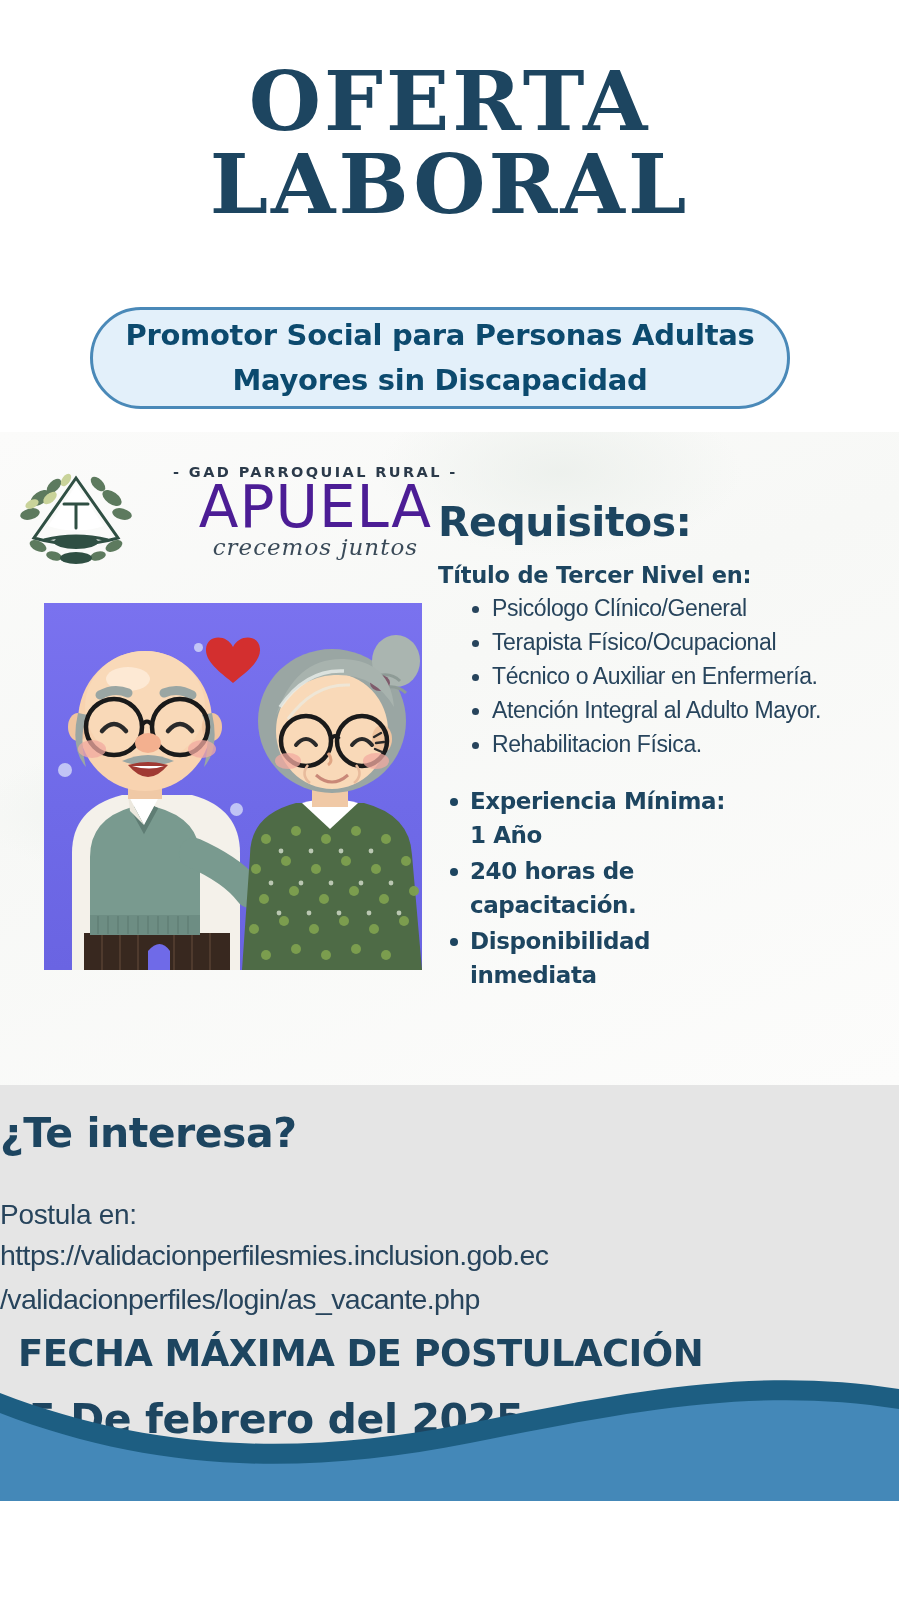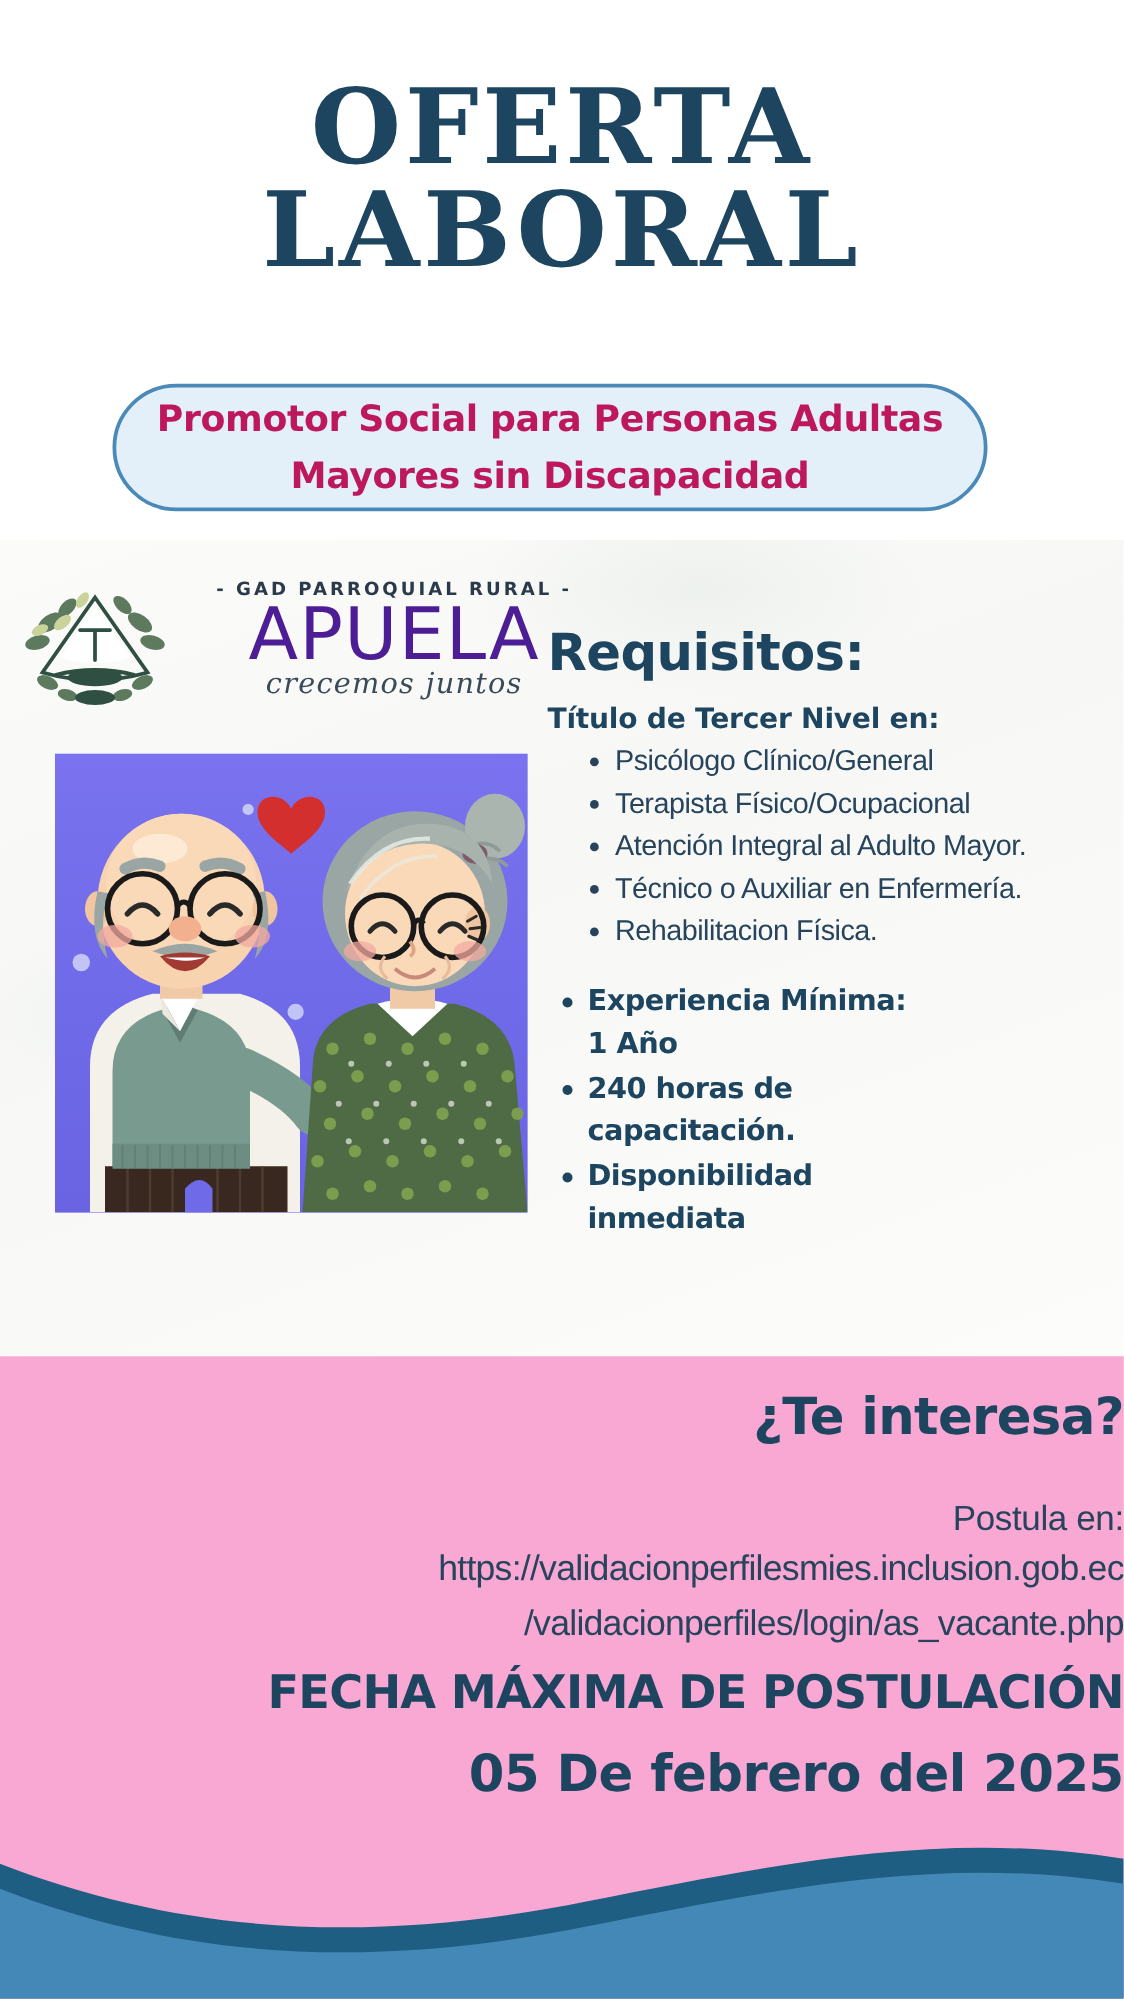--- a/index.html
+++ b/index.html
@@ -48,21 +48,21 @@
     display: flex;
     align-items: center;
     justify-content: center;
     text-align: center;
   }
   .pill-text {
     font-family: "DejaVu Sans", sans-serif;
     font-weight: bold;
     font-size: 29px;
     line-height: 1.55;
-    color: #be185d;
+    color: #0c4a6e;
     letter-spacing: -0.3px;
     padding: 0 14px;
   }
 
   
   .mid-bg {
     position: absolute;
     top: 432px;
     left: 0;
     width: 899px;
@@ -212,23 +212,23 @@
     border-radius: 50%;
     background: #1d4560;
   }
 
   
   .cta {
     position: absolute;
     top: 1085px;
     left: 0;
     width: 899px;
-    height: 514px;
-    background: #f9a8d4;
-    text-align: right;
+    height: 416px;
+    background: #e5e5e5;
+    text-align: left;
     overflow: hidden;
   }
   .cta-head {
     font-family: "DejaVu Sans", sans-serif;
     font-weight: bold;
     font-size: 41px;
     color: #1d4560;
     letter-spacing: -0.5px;
     margin-top: 24px;
   }
@@ -498,22 +498,22 @@
     </svg>
   </div>
 </div>
 
 <div class="req">
   <div class="req-title">Requisitos:</div>
   <div class="req-sub">Título de Tercer Nivel en:</div>
   <ul class="req-list">
     <li>Psicólogo Clínico/General</li>
     <li>Terapista Físico/Ocupacional</li>
+    <li>Técnico o Auxiliar en Enfermería.</li>
     <li>Atención Integral al Adulto Mayor.</li>
-    <li>Técnico o Auxiliar en Enfermería.</li>
     <li>Rehabilitacion Física.</li>
   </ul>
   <ul class="bold-list">
     <li>Experiencia Mínima: 1 Año</li>
     <li>240 horas de capacitación.</li>
     <li>Disponibilidad inmediata</li>
   </ul>
 </div>
 
 <div class="cta">

